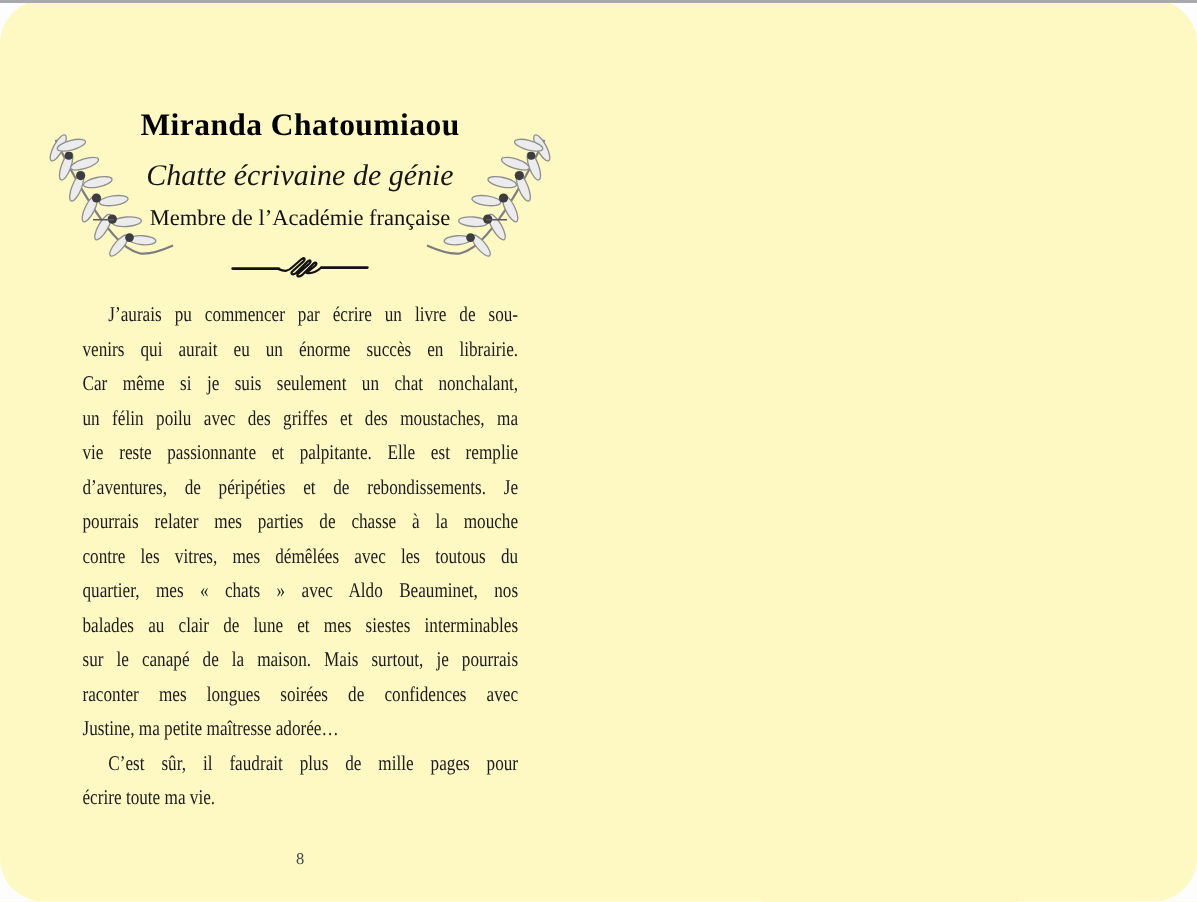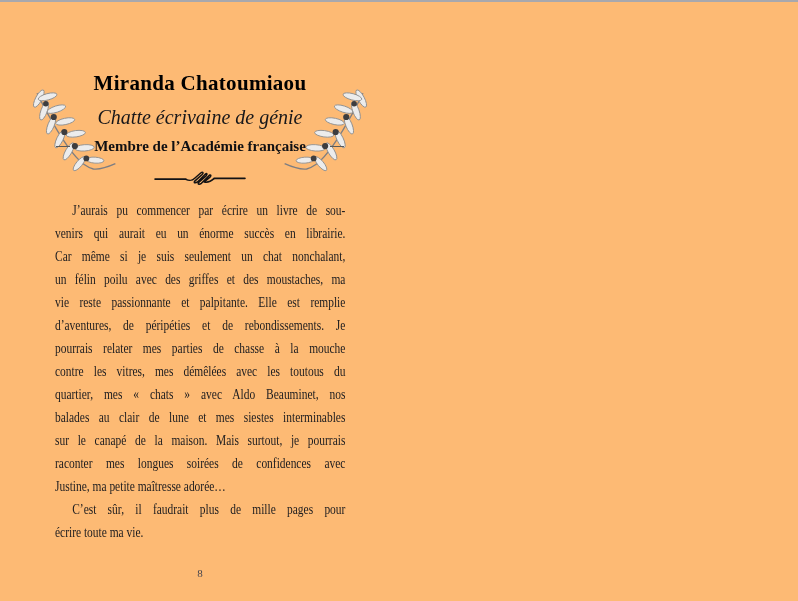--- a/index.html
+++ b/index.html
@@ -9,42 +9,42 @@
   .edge.top{top:0}
   .edge.bottom{top:594}
   .page{position:absolute;top:0;height:601px;width:399px}
   .page.left{left:0}
   .page.right{left:399px}
 
   
   .chapter-header{position:absolute;left:55px;top:70px;width:290px;text-align:center}
   .title{font-size:21px;font-weight:bold;color:#000;letter-spacing:.3px;line-height:26px}
   .subtitle{margin-top:11px;font-style:italic;font-size:20px;color:#17171a;line-height:20px}
-  .membership{margin-top:10px;font-weight:bold;font-size:15px;color:#101013;display:flex;align-items:center;justify-content:center;gap:24px;line-height:19px}
+  .membership{margin-top:10px;font-weight:normal;font-size:15px;color:#101013;display:flex;align-items:center;justify-content:center;gap:24px;line-height:19px}
   .mdash{display:inline-block;width:14px;height:1px;background:#5a5a5a;flex:0 0 auto}
   .branch{position:absolute;top:82px;width:88px;height:100px}
   .branch.l{left:30px}
   .branch.r{left:282px;transform:scaleX(-1)}
   .divider-row{position:absolute;left:55px;top:167px;width:290px;text-align:center;line-height:0}
 
   
   .body-block{position:absolute;width:355px;transform:scaleX(0.818);transform-origin:0 0;
               font-size:14px;line-height:23px;color:#1c1c1f}
   .body-block.lb{left:55px;top:199px}
   .line{text-align:justify;text-align-last:justify;white-space:normal}
   .line.end{text-align-last:left}
   .line.indent{text-indent:21px}
 
   .pagenum{position:absolute;top:567px;width:290px;text-align:center;font-size:11px;color:#45454e}
   .pagenum.pl{left:55px}
 </style>
 </head>
 <body>
 
-<div class="stage" style="background: #fdba74;">
+<div class="stage" style="background: #fef9c3; border-radius: 29px;">
   <div class="edge top" style="background: rgb(168, 168, 173);"></div>
 
   <div class="page left">
 
     <svg class="branch l" viewBox="0 0 100 100" xmlns="http://www.w3.org/2000/svg">
       <path d="M8,6 C22,34 36,60 52,78 C58,85 64,90 72,92 C80,93 88,90 97,86" fill="none" stroke="#7e7e82" stroke-width="1.6"></path>
       <g fill="#ececec" stroke="#8f8f8f" stroke-width="1">
         <ellipse rx="11" ry="3.6" transform="translate(10,12) rotate(-62)"></ellipse>
         <ellipse rx="11" ry="3.6" transform="translate(20,10) rotate(-15)"></ellipse>
         <ellipse rx="11" ry="3.6" transform="translate(16,26) rotate(-70)"></ellipse>

